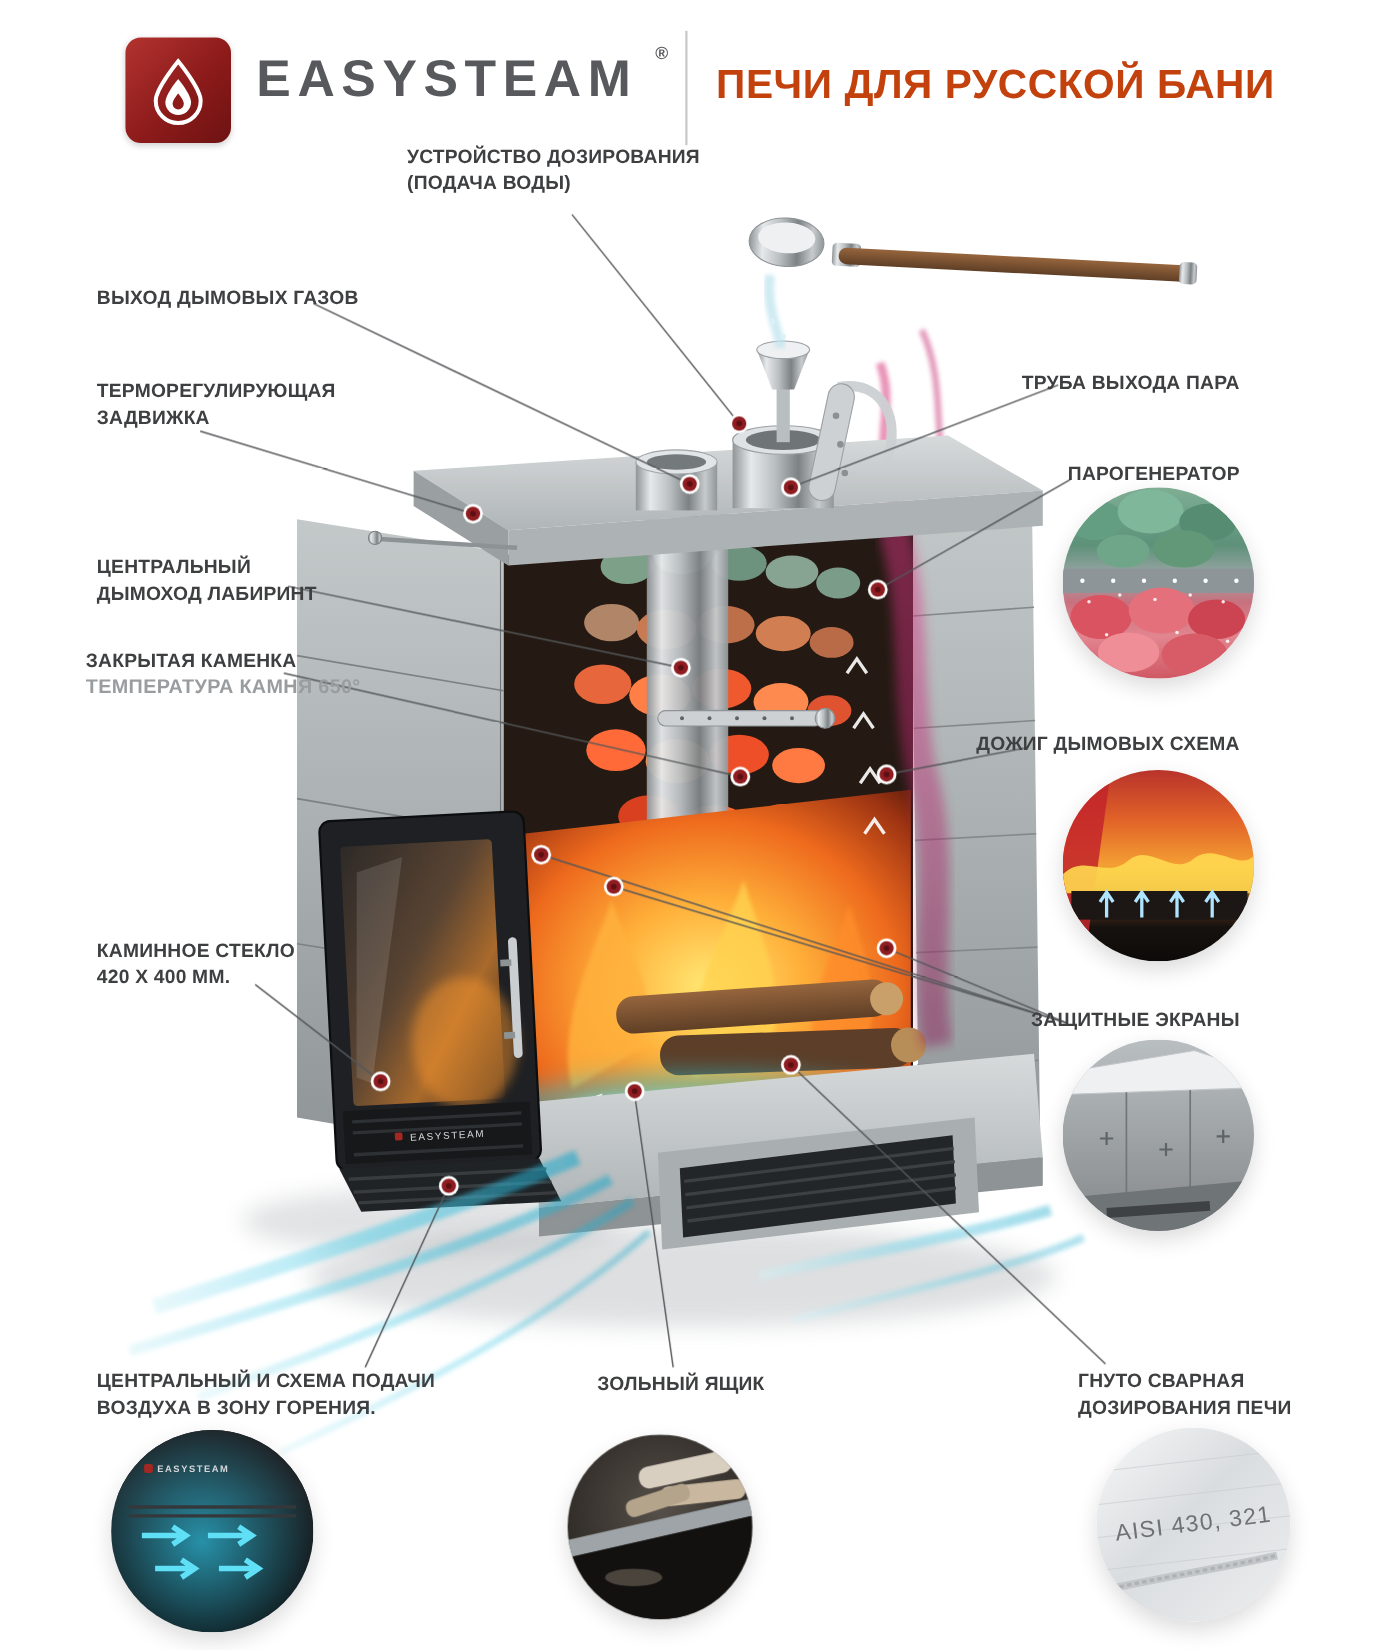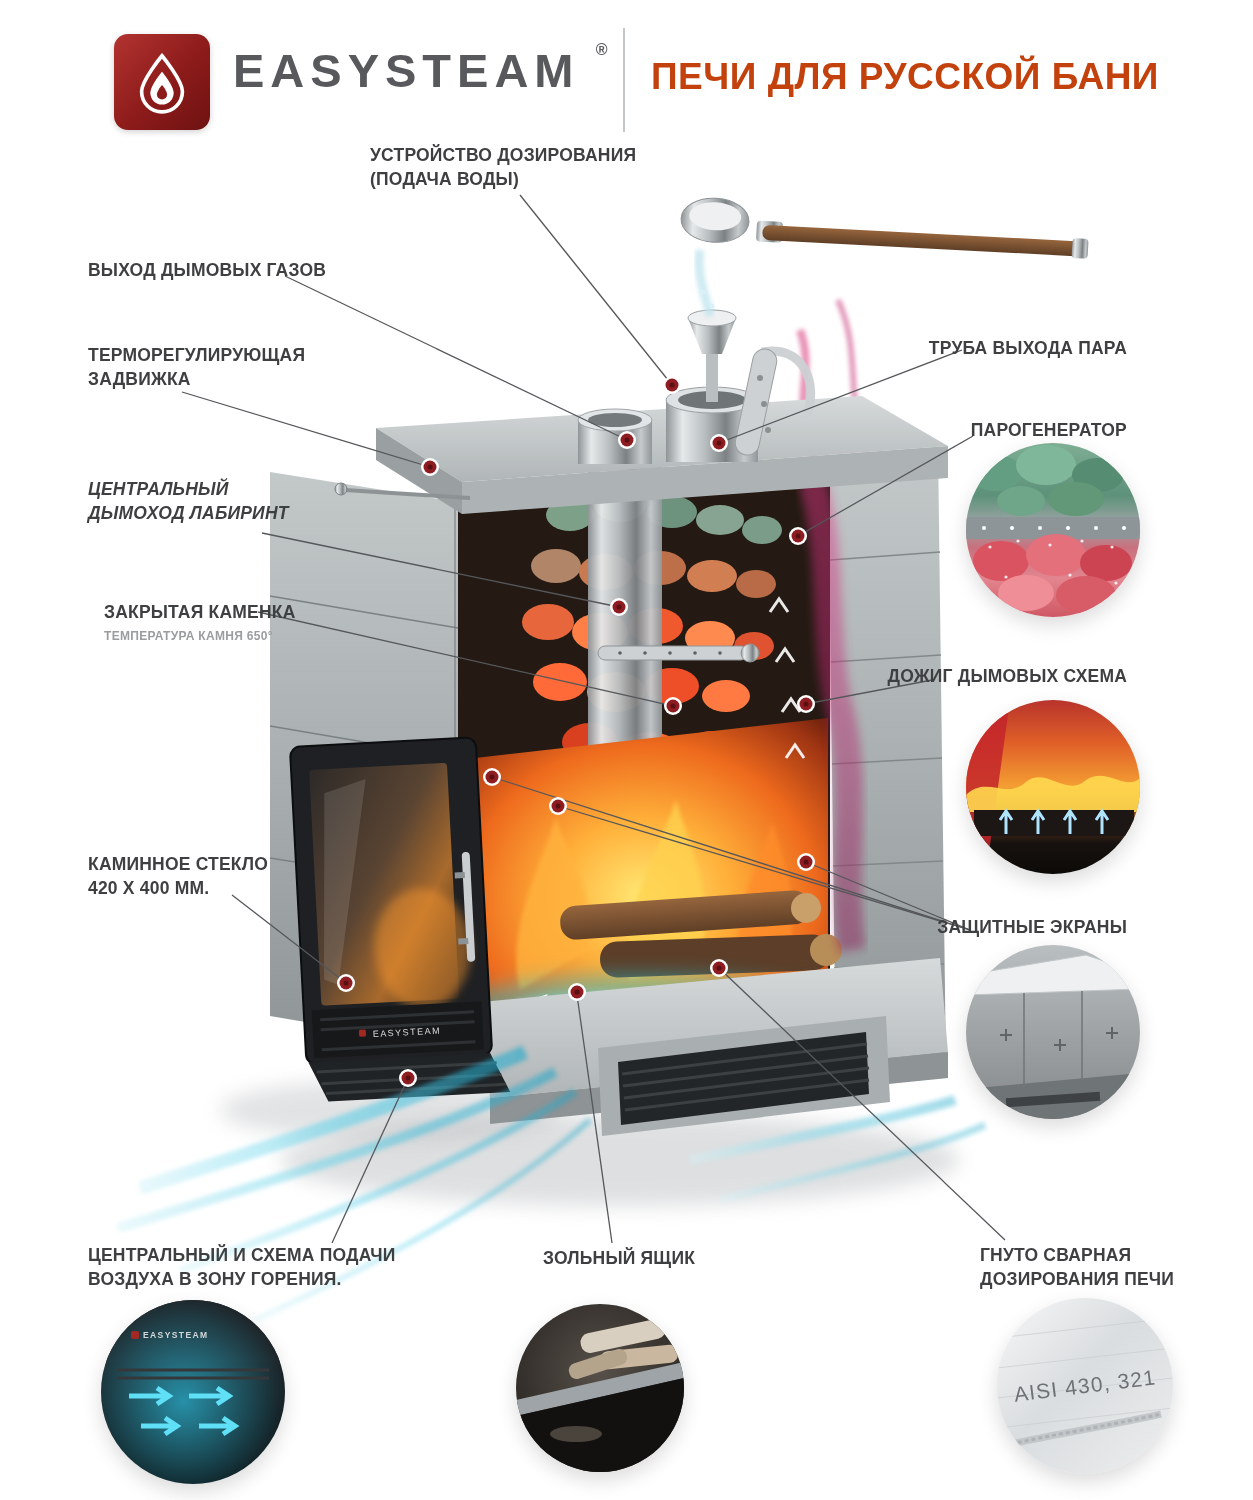--- a/index.html
+++ b/index.html
@@ -19,21 +19,21 @@
   .brand-text{ font-size:47px; font-weight:700; letter-spacing:6px; line-height:1; }
   .brand-reg{ position:absolute; right:-28px; top:-6px; font-size:16px; font-weight:700; }
   .header-divider{ position:absolute; left:623px; top:28px; width:2px; height:104px; background:#c4c7c9; }
   .page-title{
     position:absolute; left:645px; top:56px; width:520px; text-align:center;
     font-size:37px; font-weight:800; letter-spacing:.5px; color:#c2410c;
   }
   
   .label{ position:absolute; color:#3e3f41; font-weight:700; font-size:17.5px;
           line-height:24px; letter-spacing:.2px; white-space:nowrap; }
-  .label .sub{ color:#9a9da0; font-size:12px; font-weight:700; letter-spacing:.3px; }
+  .label .sub{ color:#9a9da0; font-size:18px; font-weight:700; letter-spacing:.3px; }
   .label.right{ text-align:right; }
   .label.center{ text-align:center; }
   
   #scene{ position:absolute; left:0; top:0; }
   .ll{ stroke:#55575a; stroke-width:1.3; }
   
   .inset{ position:absolute; border-radius:50%; overflow:hidden;
           box-shadow:0 8px 20px rgba(0,0,0,.14), inset 0 0 0 1px rgba(0,0,0,.05); }
   .inset svg{ display:block; }
   .welded-text{
@@ -412,40 +412,40 @@
     <path d="M48,52 C48,52 41,60 41,65 a7,7 0 0 0 14,0 C55,60 48,52 48,52 Z" fill="#8c1b1a"></path>
   </svg>
 </div>
 <div class="brand-wrap">
   <span class="brand-text">EASYSTEAM</span>
   <span class="brand-reg">®</span>
 </div>
 <div class="header-divider"></div>
 <div class="page-title">ПЕЧИ ДЛЯ РУССКОЙ БАНИ</div>
 
-<div class="label" style="left:370px; top:143px;">
+<div class="label" style="left:370px; top:130px;">
   <div>УСТРОЙСТВО ДОЗИРОВАНИЯ</div>
   <div>(ПОДАЧА ВОДЫ)</div>
 </div>
 
 <div class="label" style="left:88px; top:258px;">
   <div>ВЫХОД ДЫМОВЫХ ГАЗОВ</div>
 </div>
 
 <div class="label" style="left:88px; top:343px;">
   <div>ТЕРМОРЕГУЛИРУЮЩАЯ</div>
   <div>ЗАДВИЖКА</div>
 </div>
 
-<div class="label" style="left:88px; top:477px;font-style:italic;">
+<div class="label" style="left:88px; top:503px;">
   <div>ЦЕНТРАЛЬНЫЙ</div>
   <div>ДЫМОХОД ЛАБИРИНТ</div>
 </div>
 
-<div class="label" style="left:104px; top:588px;margin-top:12px;">
+<div class="label" style="left:78px; top:588px;">
   <div>ЗАКРЫТАЯ КАМЕНКА</div>
   <div class="sub">ТЕМПЕРАТУРА КАМНЯ 650°</div>
 </div>
 
 <div class="label" style="left:88px; top:852px;">
   <div>КАМИННОЕ СТЕКЛО</div>
   <div>420 Х 400 ММ.</div>
 </div>
 
 <div class="label" style="left:88px; top:1243px;">

